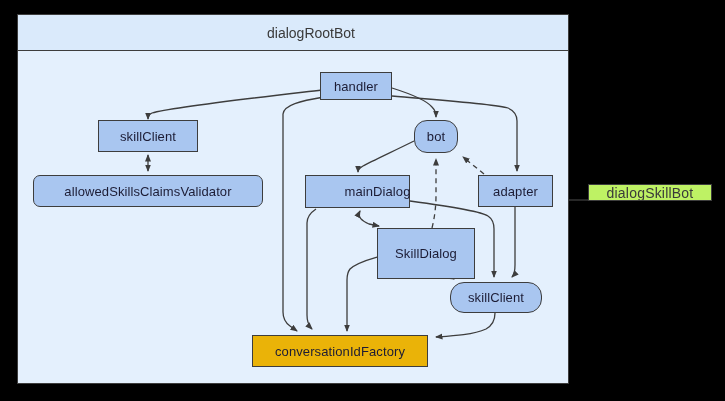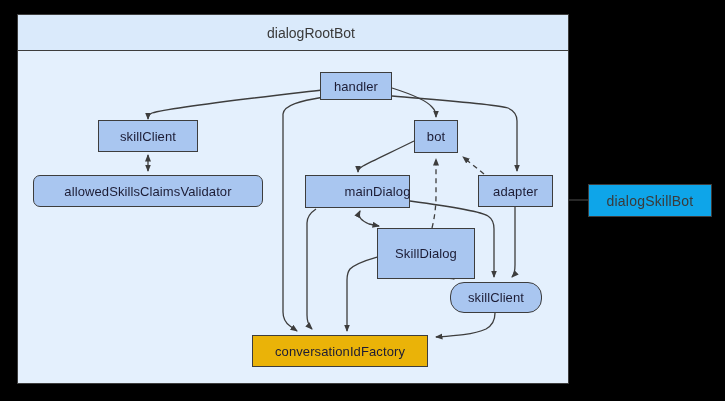--- a/index.html
+++ b/index.html
@@ -67,37 +67,37 @@
   <div id="nodes">
       <div class="node" style="left: 320px; top: 72px; width: 72px; height: 28px; background: rgb(169, 198, 240); border-color: rgb(61, 61, 61); color: rgb(28, 28, 53);">
         <span>handler</span>
       </div>
       <div class="node" style="left: 98px; top: 120px; width: 100px; height: 32px; background: rgb(169, 198, 240); border-color: rgb(61, 61, 61); color: rgb(28, 28, 53);">
         <span>skillClient</span>
       </div>
       <div class="node" style="left: 33px; top: 175px; width: 230px; height: 32px; background: rgb(169, 198, 240); border-color: rgb(61, 61, 61); color: rgb(28, 28, 53); border-radius: 7px;">
         <span>allowedSkillsClaimsValidator</span>
       </div>
-      <div class="node" style="left: 414px; top: 120px; width: 44px; height: 33px; background: rgb(169, 198, 240); border-color: rgb(61, 61, 61); color: rgb(28, 28, 53);">
+      <div class="node" style="left: 414px; top: 120px; width: 44px; height: 33px; background: rgb(169, 198, 240); border-color: rgb(61, 61, 61); color: rgb(28, 28, 53); border-radius: 13px;">
         <span>bot</span>
       </div>
       <div class="node" style="left: 305px; top: 175px; width: 105px; height: 33px; background: rgb(169, 198, 240); border-color: rgb(61, 61, 61); color: rgb(28, 28, 53); padding-left: 40px;">
         <span>mainDialog</span>
       </div>
       <div class="node" style="left: 478px; top: 175px; width: 75px; height: 32px; background: rgb(169, 198, 240); border-color: rgb(61, 61, 61); color: rgb(28, 28, 53);">
         <span>adapter</span>
       </div>
       <div class="node" style="left: 377px; top: 228px; width: 98px; height: 51px; background: rgb(169, 198, 240); border-color: rgb(61, 61, 61); color: rgb(28, 28, 53);">
         <span>SkillDialog</span>
       </div>
       <div class="node" style="left: 450px; top: 282px; width: 92px; height: 31px; background: rgb(169, 198, 240); border-color: rgb(61, 61, 61); color: rgb(28, 28, 53); border-radius: 14px;">
         <span>skillClient</span>
       </div>
       <div class="node" style="left: 252px; top: 335px; width: 176px; height: 32px; background: #eab308; border-color: rgb(61, 61, 61); color: rgb(28, 28, 53);">
         <span>conversationIdFactory</span>
       </div>
     </div>
 
-  <div class="node plain" id="outside-node" style="left: 588px; top: 184px; width: 124px; height: 33px; background: #0ea5e9; color: rgb(58, 58, 58); border-color: rgb(61, 61, 61); text-align: right;">
+  <div class="node plain" id="outside-node" style="left: 588px; top: 184px; width: 124px; height: 17px; background: #bef264; color: rgb(58, 58, 58); border-color: rgb(61, 61, 61); text-align: right;">
     <span>dialogSkillBot</span>
   </div>
 
 </div>
 
 </body></html>

